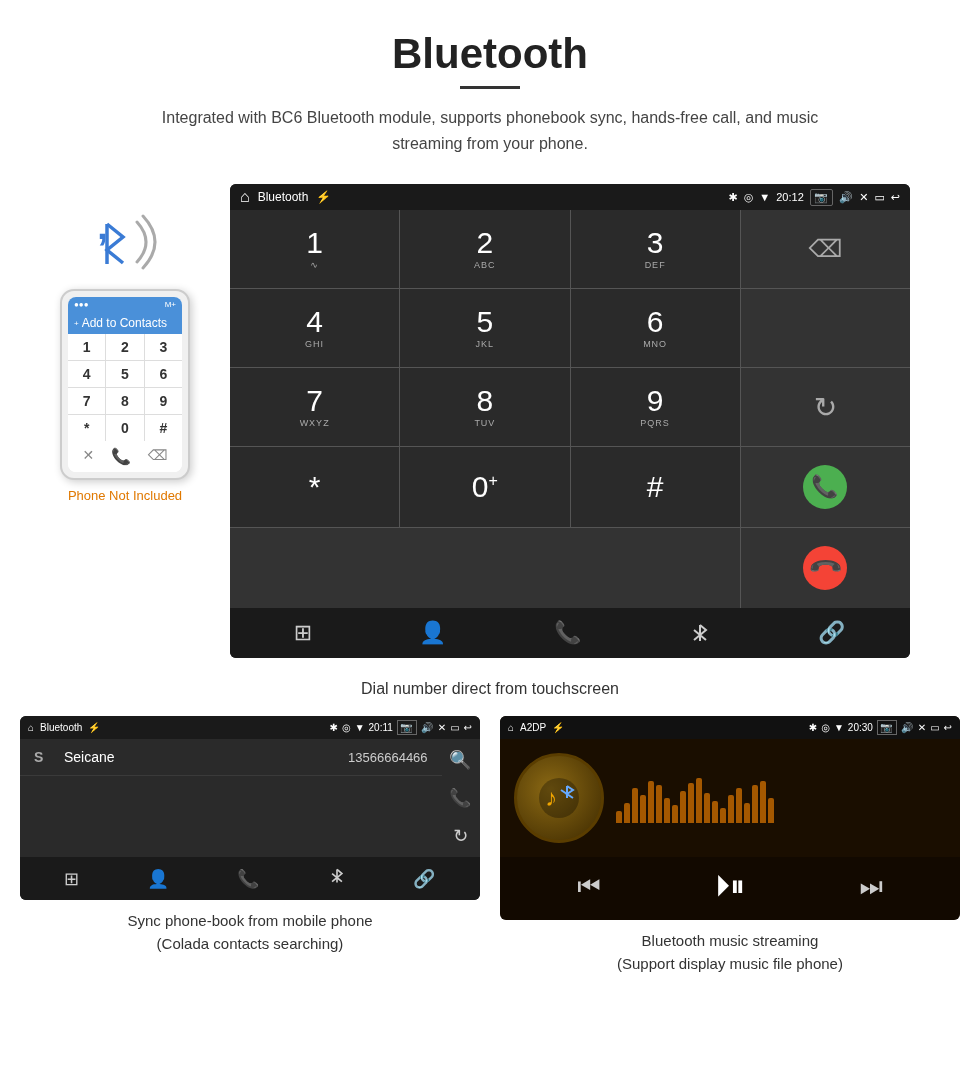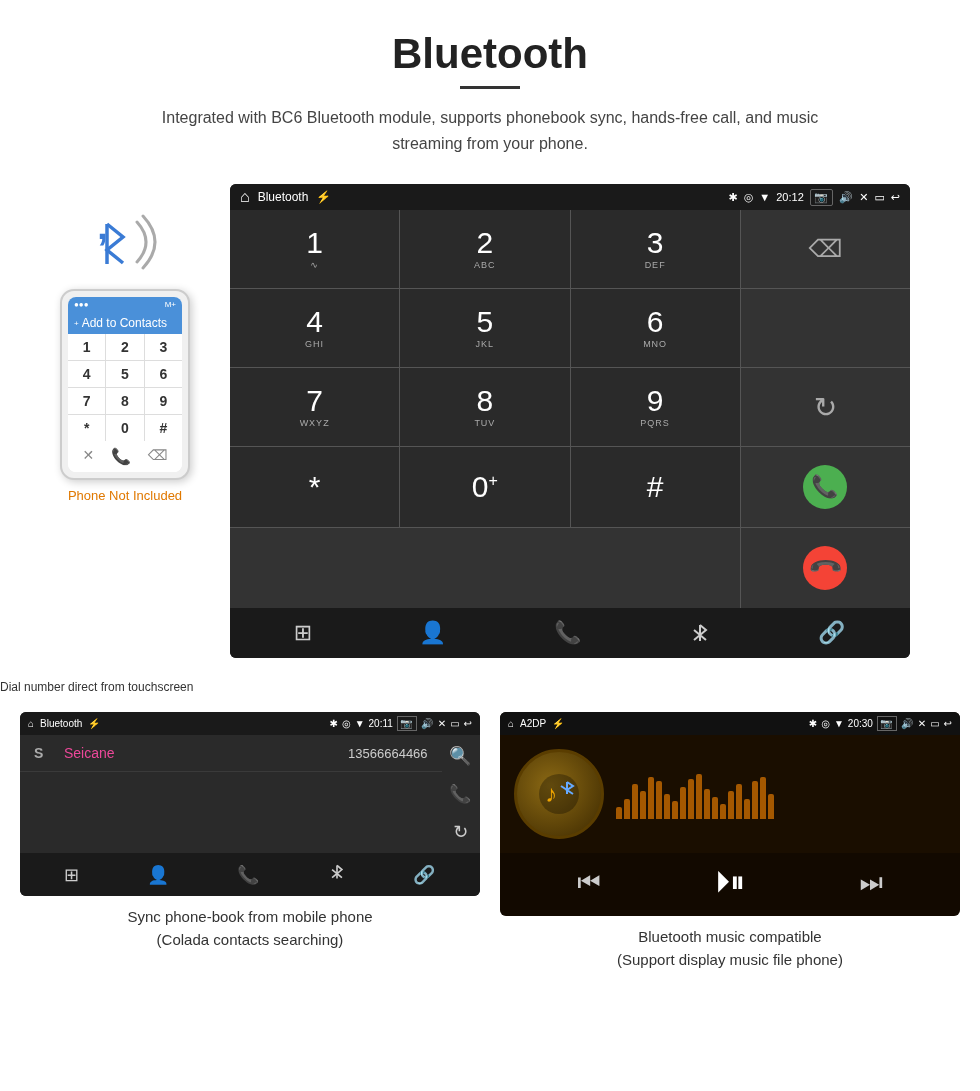--- a/index.html
+++ b/index.html
@@ -225,21 +225,22 @@
     .nav-icon {
       color: #ccc;
       font-size: 22px;
       display: flex;
       align-items: center;
       justify-content: center;
     }
 
     
     .dial-caption {
-      font-size: 12px;
+      text-align: center;
+      font-size: 16px;
       color: #333;
       padding: 12px 0 18px;
     }
 
     
     .bottom-screenshots {
       display: flex;
       gap: 20px;
       padding: 0 20px 20px;
     }
@@ -292,21 +293,21 @@
       border-bottom: 1px solid #3a3a3a;
       gap: 10px;
     }
     .pb-letter {
       color: #aaa;
       font-size: 14px;
       font-weight: bold;
       width: 20px;
     }
     .pb-name {
-      color: #ec4899;
+      color: #ffffff;
       font-size: 14px;
       flex: 1;
     }
     .pb-number {
       color: #ccc;
       font-size: 13px;
     }
     .pb-right-icons {
       display: flex;
       flex-direction: column;
@@ -691,18 +692,18 @@
         </div>
       </div>
 
       <div class="music-controls">
         <span class="ctrl-btn">⏮</span>
         <span class="ctrl-btn play">⏵⏸</span>
         <span class="ctrl-btn">⏭</span>
       </div>
     </div>
     <div class="screenshot-caption">
-      <span>Bluetooth music compatible</span><br>
+      <span>Bluetooth music streaming</span><br>
       <span>(Support display music file phone)</span>
     </div>
   </div>
 
 </div>
 
 </body></html>

